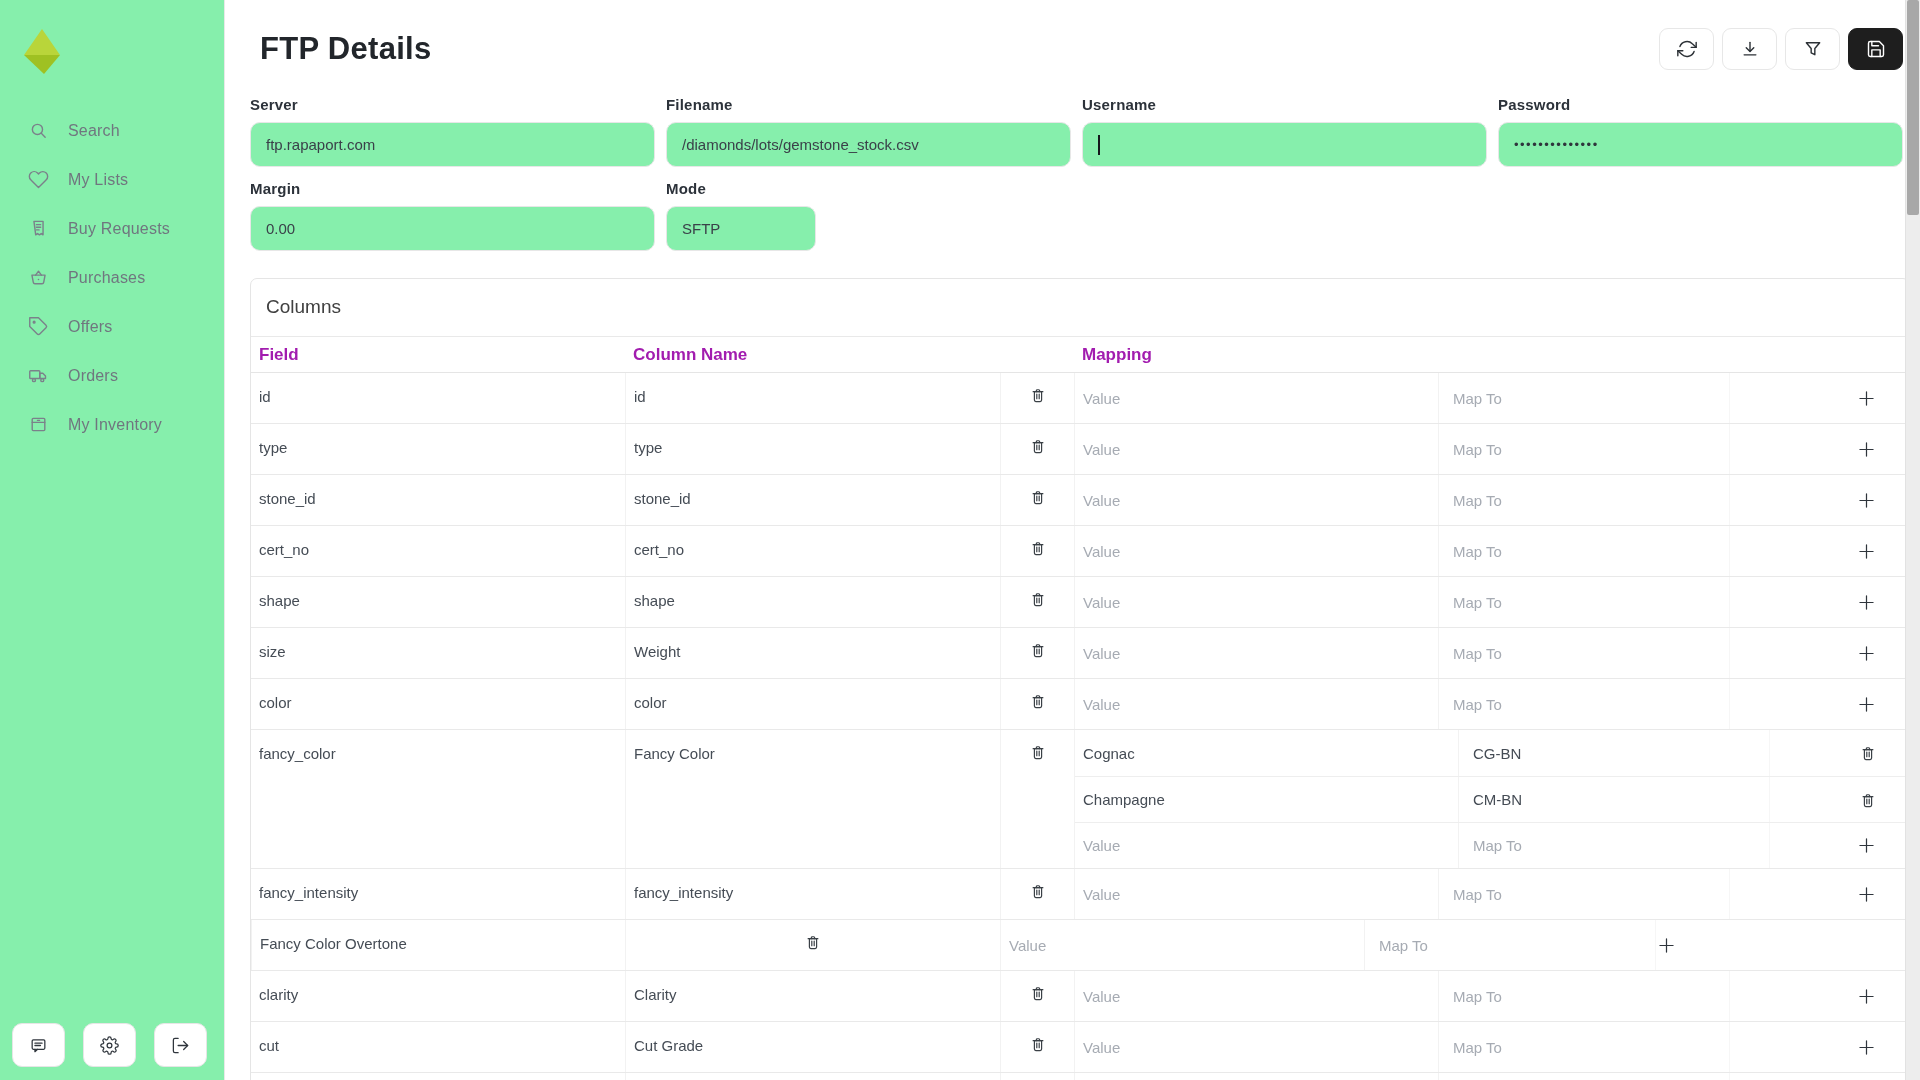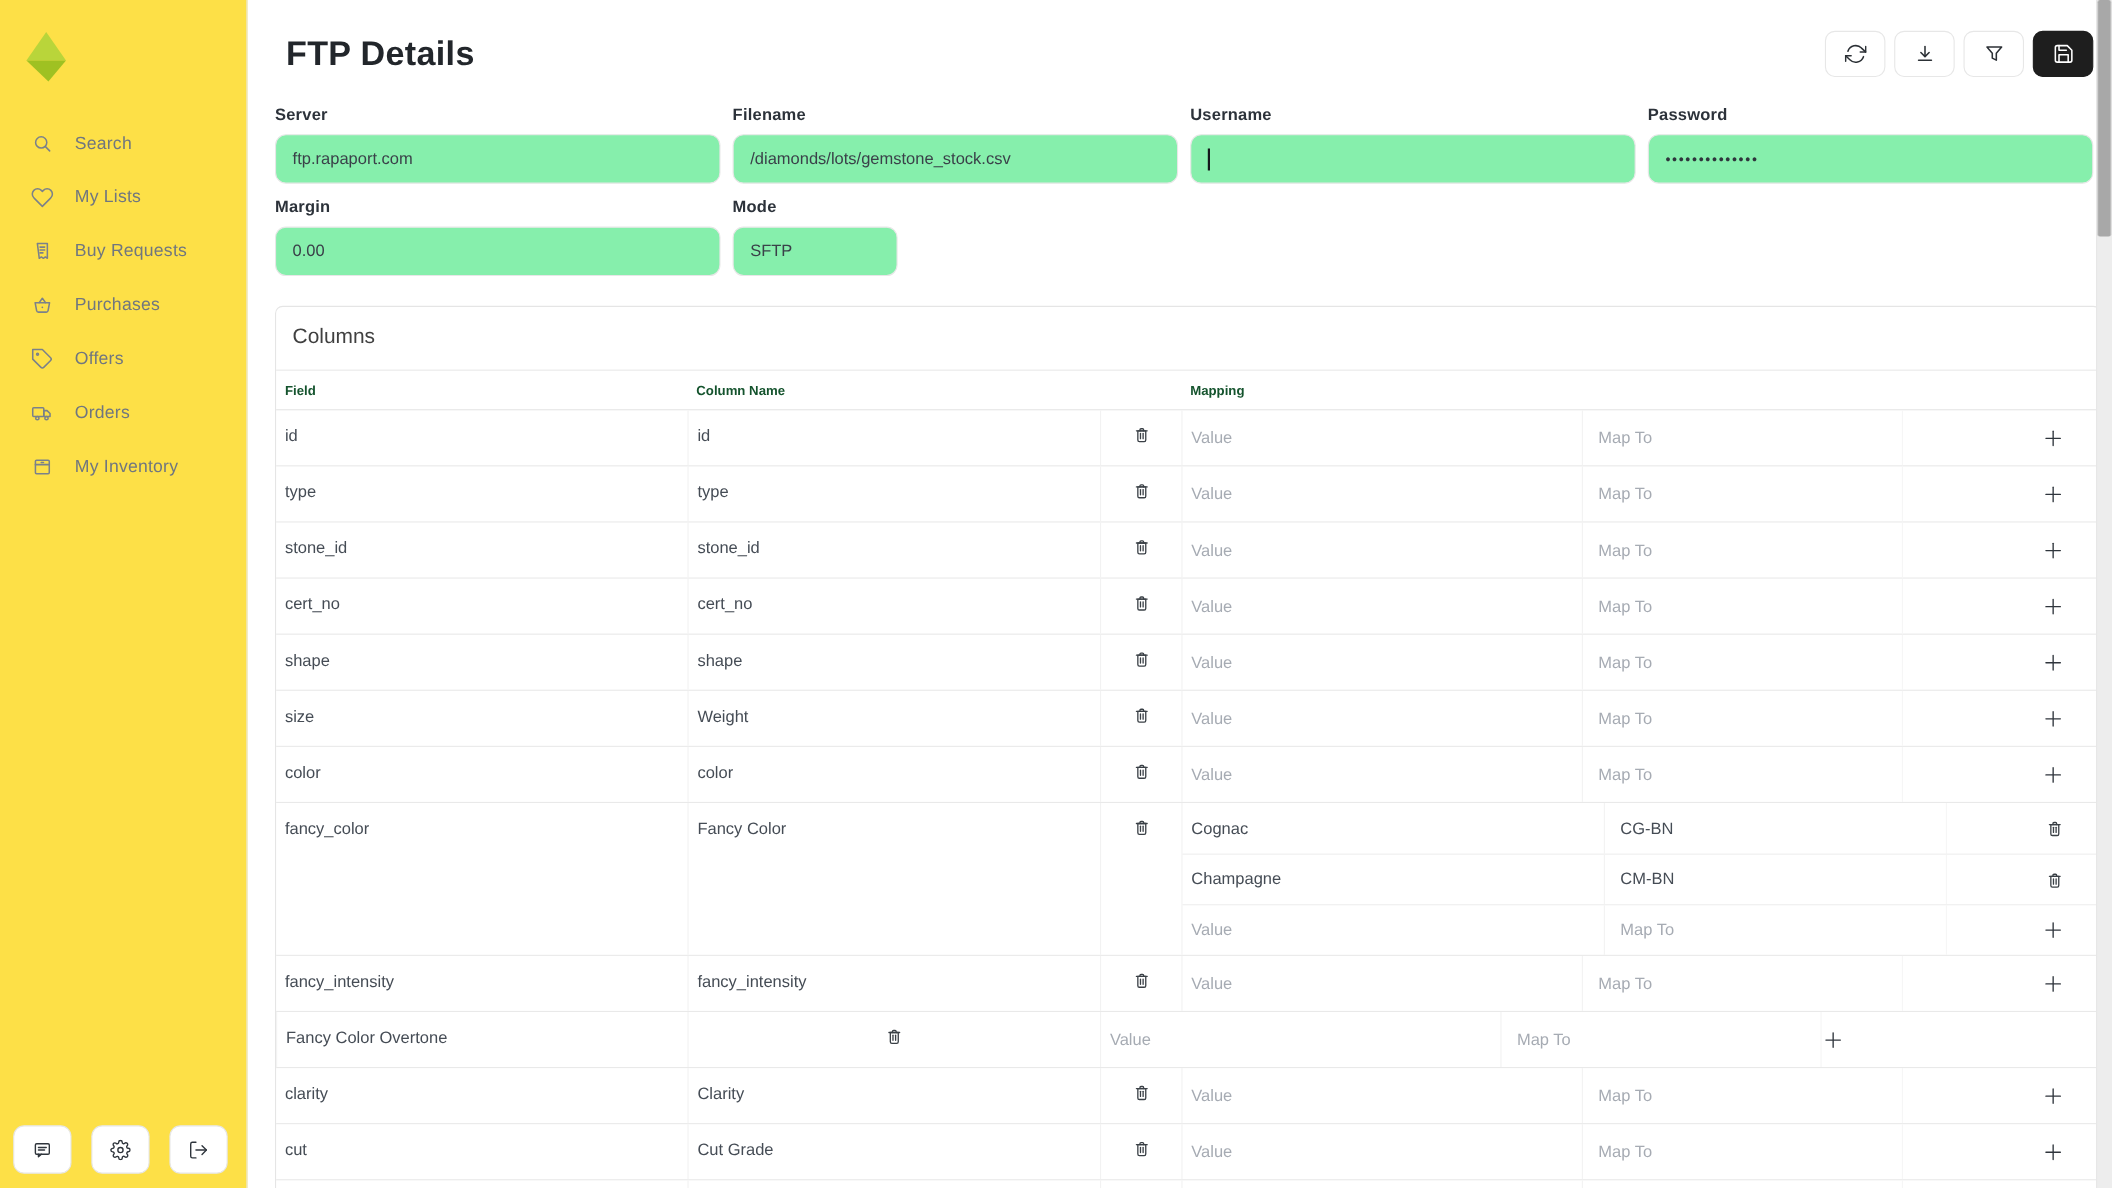--- a/index.html
+++ b/index.html
@@ -6,21 +6,21 @@
   * { box-sizing: border-box; }
   html,body { margin:0; padding:0; }
   body {
     width:1920px; height:1080px; overflow:hidden;
     font-family:"Liberation Sans", sans-serif;
     background:#ffffff; color:#32383f;
   }
   .page { display:flex; height:100%; }
 
   
-  .sidebar { flex:0 0 225px; width:225px; border-right:1px solid #e8e8e8; position:relative; background:#fde047; }
+  .sidebar { flex:0 0 225px; width:225px; border-right:1px solid #e8e8e8; position:relative; background:#86efac; }
   .logo-wrap { margin:28px 0 0 22px; width:40px; height:48px; }
   .side-nav { margin-top:30px; }
   .side-item { display:flex; align-items:center; height:49px; padding-left:28px; gap:19px;
     color:#70767f; cursor:pointer; font-size:16px; letter-spacing:.2px; }
   .side-icon { display:inline-flex; color:#7b818a; }
   .side-icon svg { width:21px; height:21px; }
   .sidebar-footer { position:absolute; bottom:13px; left:12px; display:flex; gap:18px; }
   .foot-btn { width:53px; height:44px; border:1px solid #e6e6e6; border-radius:10px; background:#fff;
     display:flex; align-items:center; justify-content:center; cursor:pointer; color:#2f353c; padding:0; }
   .foot-btn svg { width:19px; height:19px; }
@@ -45,21 +45,21 @@
   .caret { width:1.5px; height:20px; background:#15181c; animation:blink 1.06s steps(2,start) infinite; }
   @keyframes blink { 50% { opacity:0; } }
   .select { width:150px; justify-content:space-between; cursor:pointer; }
   .select .chev { display:inline-flex; color:#42474e; }
 
   
   .panel { margin-top:27px; margin-right:10px; border:1px solid #e5e5e5; border-radius:7px; background:#fff; }
   .panel-title { padding:17px 15px 18px 15px; font-size:19px; color:#404040; border-bottom:1px solid #e9e9e9; }
   .thead, .trow { display:grid; grid-template-columns:374px 375px 74px 1fr; }
   .thead { height:36px; align-items:center; border-bottom:1px solid #e5e5e5; }
-  .thead .th { font-weight:700; font-size:12px; color:#14532d; padding-left:8px; }
+  .thead .th { font-weight:700; font-size:17px; color:#a21caf; padding-left:8px; }
   .trow { border-bottom:1px solid #e9e9e9; }
   .trow:last-child { border-bottom:none; }
   .cell { font-size:15px; color:#454c55; }
   .cell-field { padding:15px 8px 8px 8px; }
   .cell-colname { padding:15px 8px 8px 8px; border-left:1px solid #f2f2f2; }
   .cell-trash { border-left:1px solid #f2f2f2; padding-top:13px; text-align:center; }
   .cell-mapping { border-left:1px solid #f2f2f2; display:flex; flex-direction:column; }
   .msub { display:grid; grid-template-columns:363px 291px 1fr; align-items:stretch; min-height:50px; }
   .trow.multi .msub { min-height:46px;gap:20px; }
   .msub + .msub { border-top:1px solid #eeeeee; }

